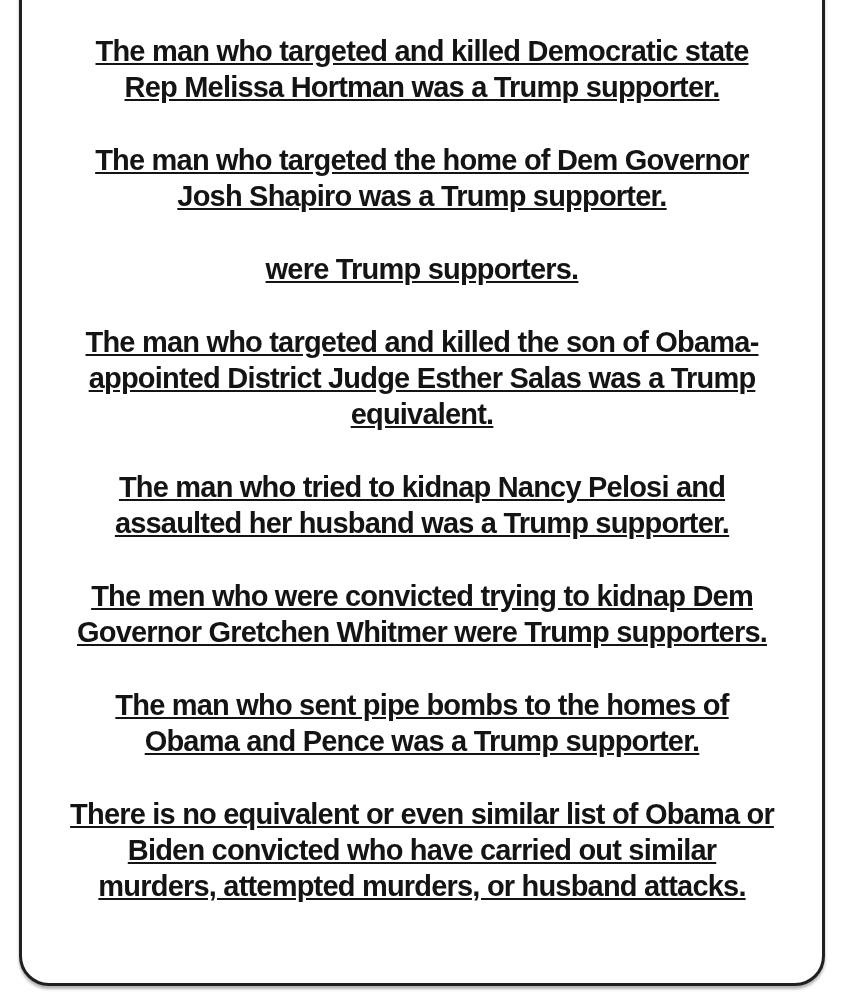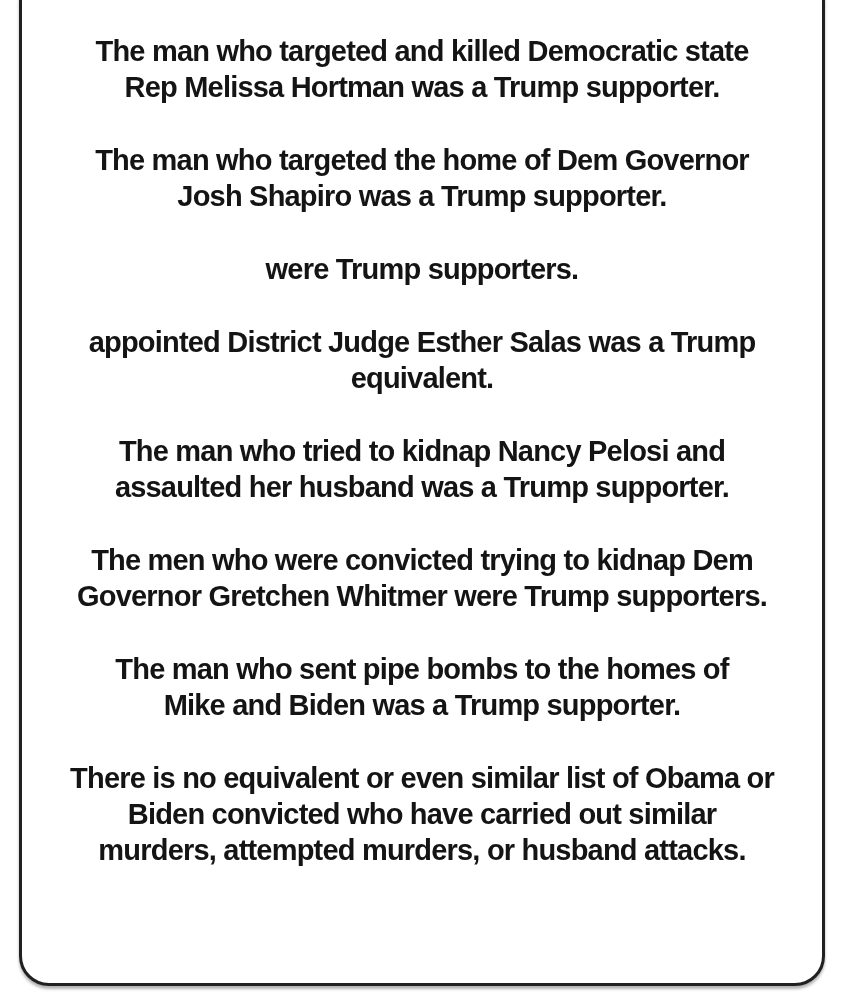--- a/index.html
+++ b/index.html
@@ -37,20 +37,21 @@
   }
   .content p {
     margin: 0 0 37px 0;
     padding: 0;
     font-size: 29px;
     font-weight: 700;
     line-height: 36px;
     letter-spacing: -0.8px;
     color: var(--text, #141414);
     text-align: center;
+    text-decoration: underline;
   }
   .ln {
     display: block;
     white-space: nowrap;
   }
 </style>
 </head>
 <body>
 
 <div class="stage">
@@ -65,37 +66,38 @@
       <p>
         <span class="ln">The man who targeted the home of Dem Governor</span>
         <span class="ln">Josh Shapiro was a Trump supporter.</span>
       </p>
 
       <p>
         <span class="ln">were Trump supporters.</span>
       </p>
 
       <p>
+        <span class="ln">The man who targeted and killed the son of Obama-</span>
         <span class="ln">appointed District Judge Esther Salas was a Trump</span>
         <span class="ln">equivalent.</span>
       </p>
 
       <p>
         <span class="ln">The man who tried to kidnap Nancy Pelosi and</span>
         <span class="ln">assaulted her husband was a Trump supporter.</span>
       </p>
 
       <p>
         <span class="ln">The men who were convicted trying to kidnap Dem</span>
         <span class="ln">Governor Gretchen Whitmer were Trump supporters.</span>
       </p>
 
       <p>
         <span class="ln">The man who sent pipe bombs to the homes of</span>
-        <span class="ln">Mike and Biden was a Trump supporter.</span>
+        <span class="ln">Obama and Pence was a Trump supporter.</span>
       </p>
 
       <p>
         <span class="ln">There is no equivalent or even similar list of Obama or</span>
         <span class="ln">Biden convicted who have carried out similar</span>
         <span class="ln">murders, attempted murders, or husband attacks.</span>
       </p>
 
     </div>
   </div>

